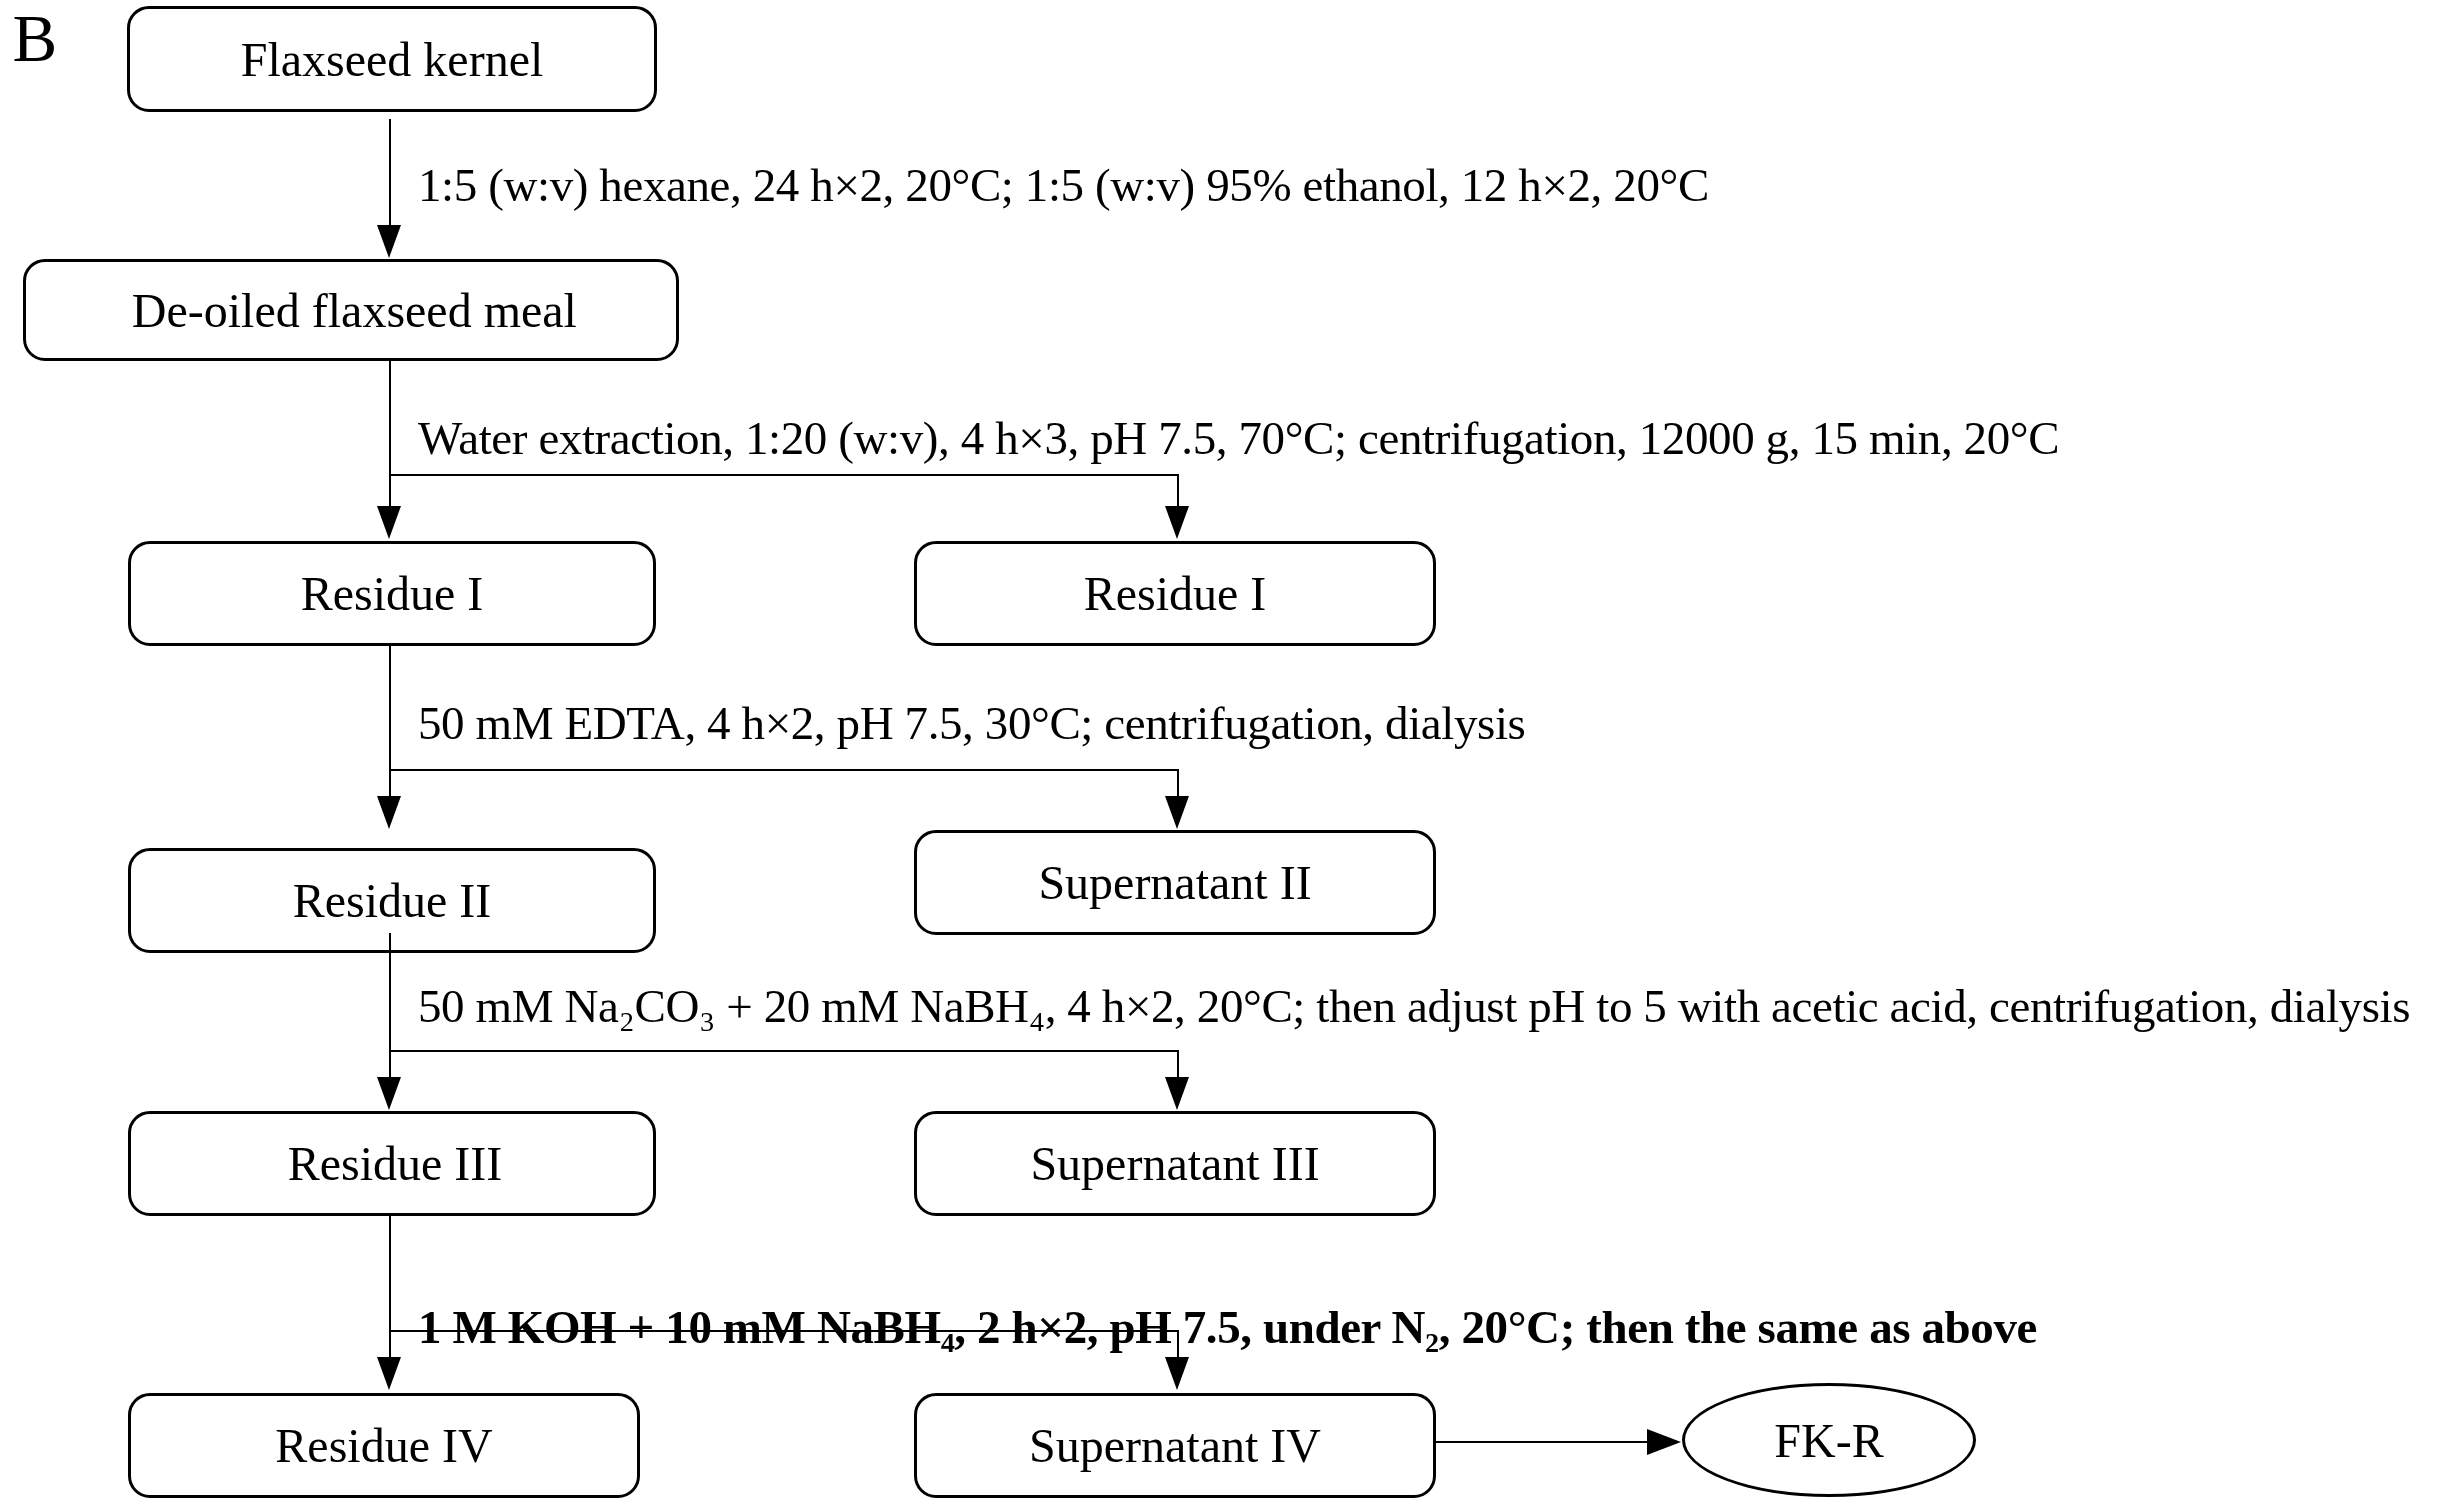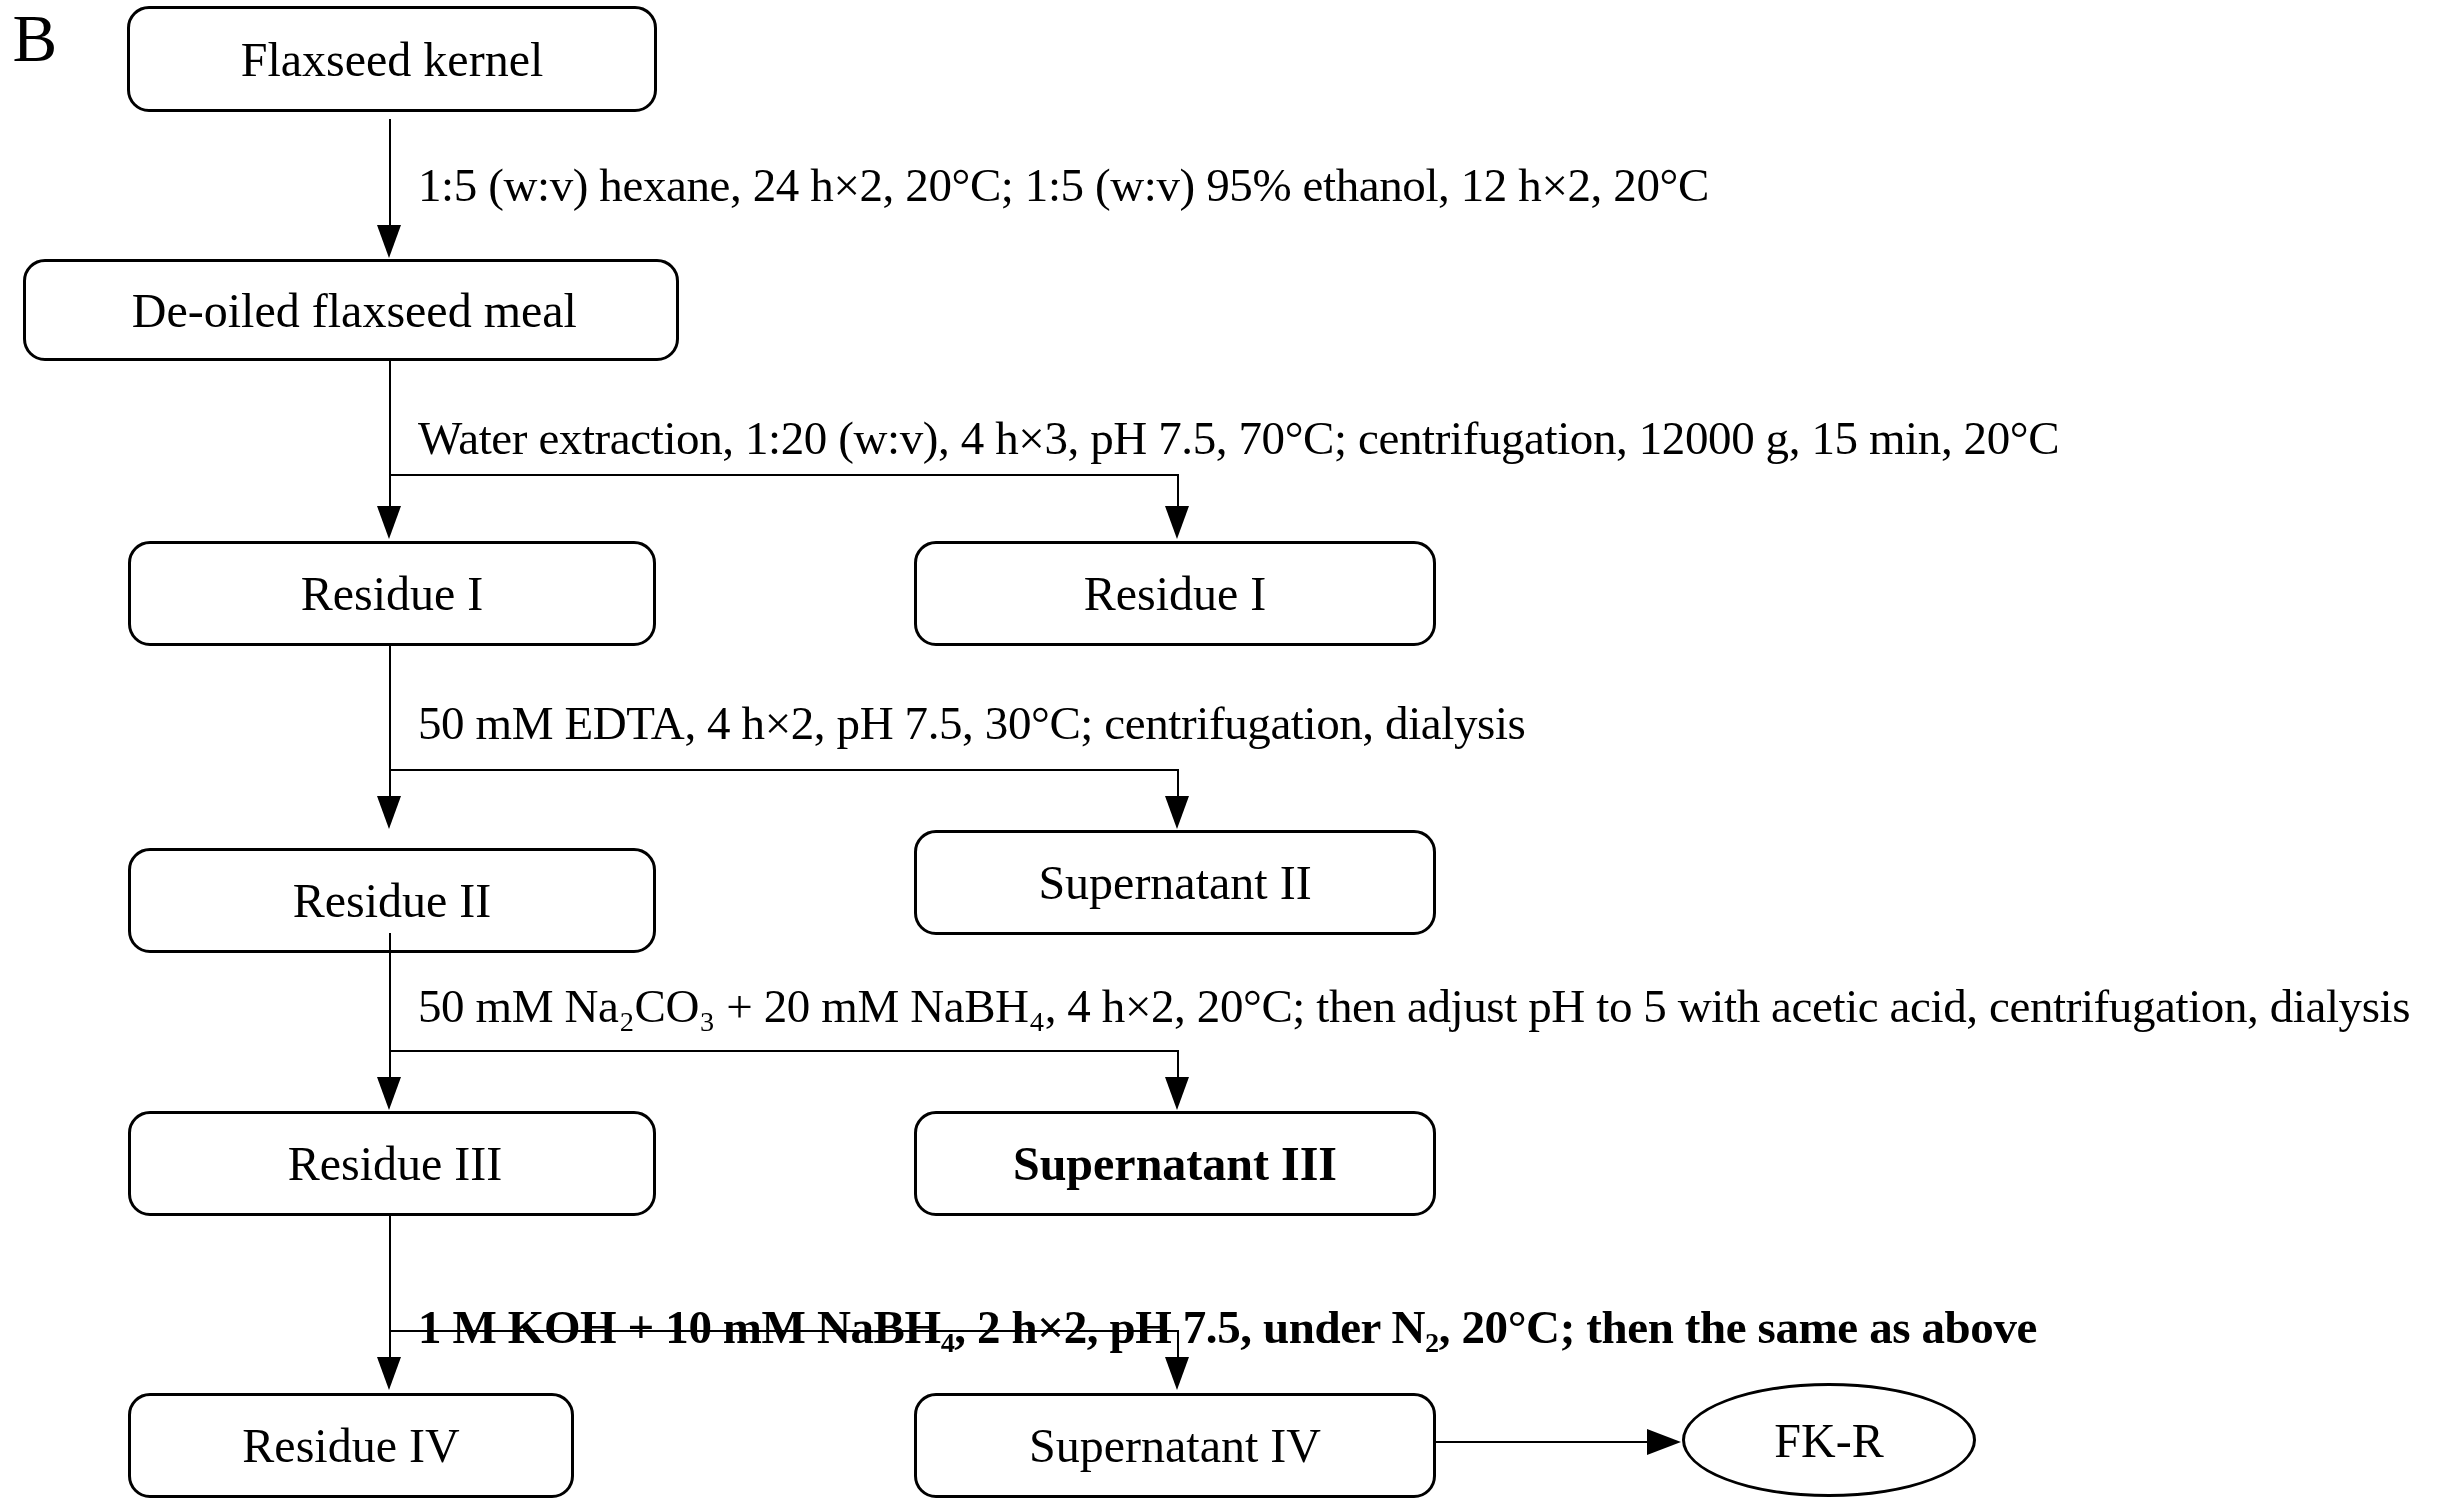--- a/index.html
+++ b/index.html
@@ -106,31 +106,31 @@
 
   <div class="lineV" style="left:389px; top:933px; height:120px;"></div>
   <div class="edge-label" style="top:1006px;">50 mM Na₂CO₃ + 20 mM NaBH₄, 4 h×2, 20°C; then adjust pH to 5 with acetic acid, centrifugation, dialysis</div>
   <div class="lineH" style="left:389px; top:1050px; width:790px;"></div>
   <div class="lineV" style="left:389px; top:1050px; height:30px;"></div>
   <div class="head-down" style="left:377px; top:1077px;"></div>
   <div class="lineV" style="left:1177px; top:1050px; height:30px;"></div>
   <div class="head-down" style="left:1165px; top:1077px;"></div>
 
   <div class="node" style="left:128px; top:1111px; width:528px; height:105px;padding-left:6px;">Residue III</div>
-  <div class="node" style="left:914px; top:1111px; width:522px; height:105px;font-weight:bold;">Supernatant III</div>
+  <div class="node" style="left:914px; top:1111px; width:522px; height:105px;">Supernatant III</div>
 
   <div class="lineV" style="left:389px; top:1214px; height:118px;"></div>
   <div class="edge-label" style="top:1327px;font-weight:bold;">1 M KOH + 10 mM NaBH₄, 2 h×2, pH 7.5, under N₂, 20°C; then the same as above</div>
   <div class="lineH" style="left:389px; top:1330px; width:790px;"></div>
   <div class="lineV" style="left:389px; top:1330px; height:30px;"></div>
   <div class="head-down" style="left:377px; top:1357px;"></div>
   <div class="lineV" style="left:1177px; top:1330px; height:30px;"></div>
   <div class="head-down" style="left:1165px; top:1357px;"></div>
 
-  <div class="node" style="left:128px; top:1393px; width:446px; height:105px;">Residue IV</div>
+  <div class="node" style="left:128px; top:1393px; width:512px; height:105px;">Residue IV</div>
   <div class="node" style="left:914px; top:1393px; width:522px; height:105px;">Supernatant IV</div>
 
   <div class="lineH" style="left:1436px; top:1441px; width:213px;"></div>
   <div class="head-right" style="left:1647px; top:1429px;"></div>
 
   <div class="node terminal" style="left:1682px; top:1383px; width:294px; height:114px;">FK-R</div>
 
 </div>
 
 

